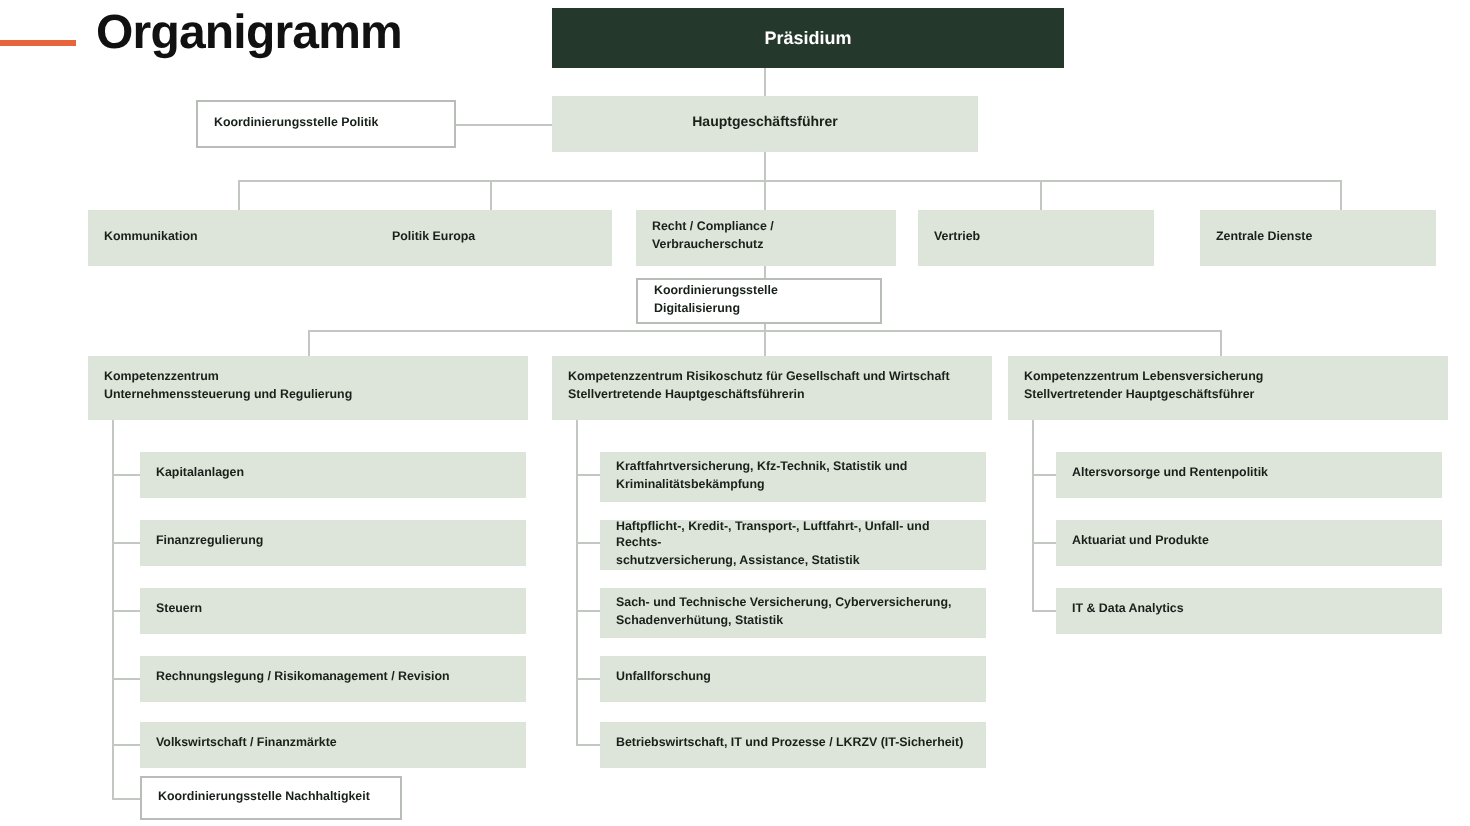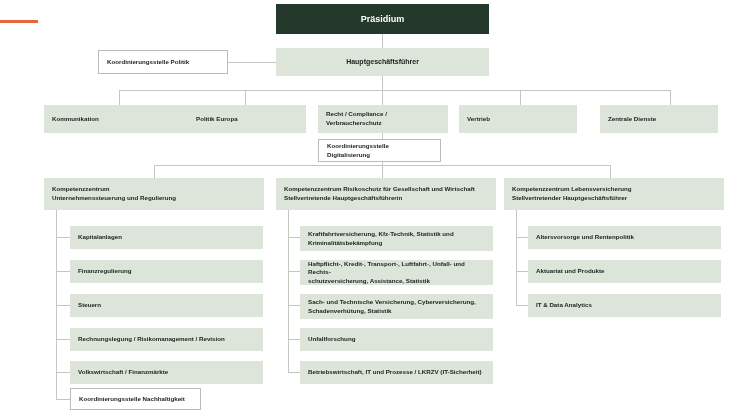--- a/index.html
+++ b/index.html
@@ -46,22 +46,23 @@
   .ln { position: absolute; background: #c3c7c1; z-index: 1; }
   .ln.v { width: 1px; }
   .ln.h { height: 1px; }
 </style>
 </head>
 <body>
 
 <div id="root">
 
   <div class="accent-rule"></div>
-
-  <div class="node dark center" style="left:276px; top:4px; width:213px; height:30px;">
+  <div class="page-title">Organigramm</div>
+
+  <div class="node dark center" style="left:276px; top:4px; width:256px; height:30px;">
     <span class="txt">Präsidium</span>
   </div>
 
   <div class="ln v" style="left:382px; top:34px; height:14px;"></div>
 
   <div class="node center" style="left:276px; top:48px; width:213px; height:28px; font-size:7px;">
     <span class="txt">Hauptgeschäftsführer</span>
   </div>
 
   <div class="node outline" style="left:98px; top:50px; width:130px; height:24px;">

